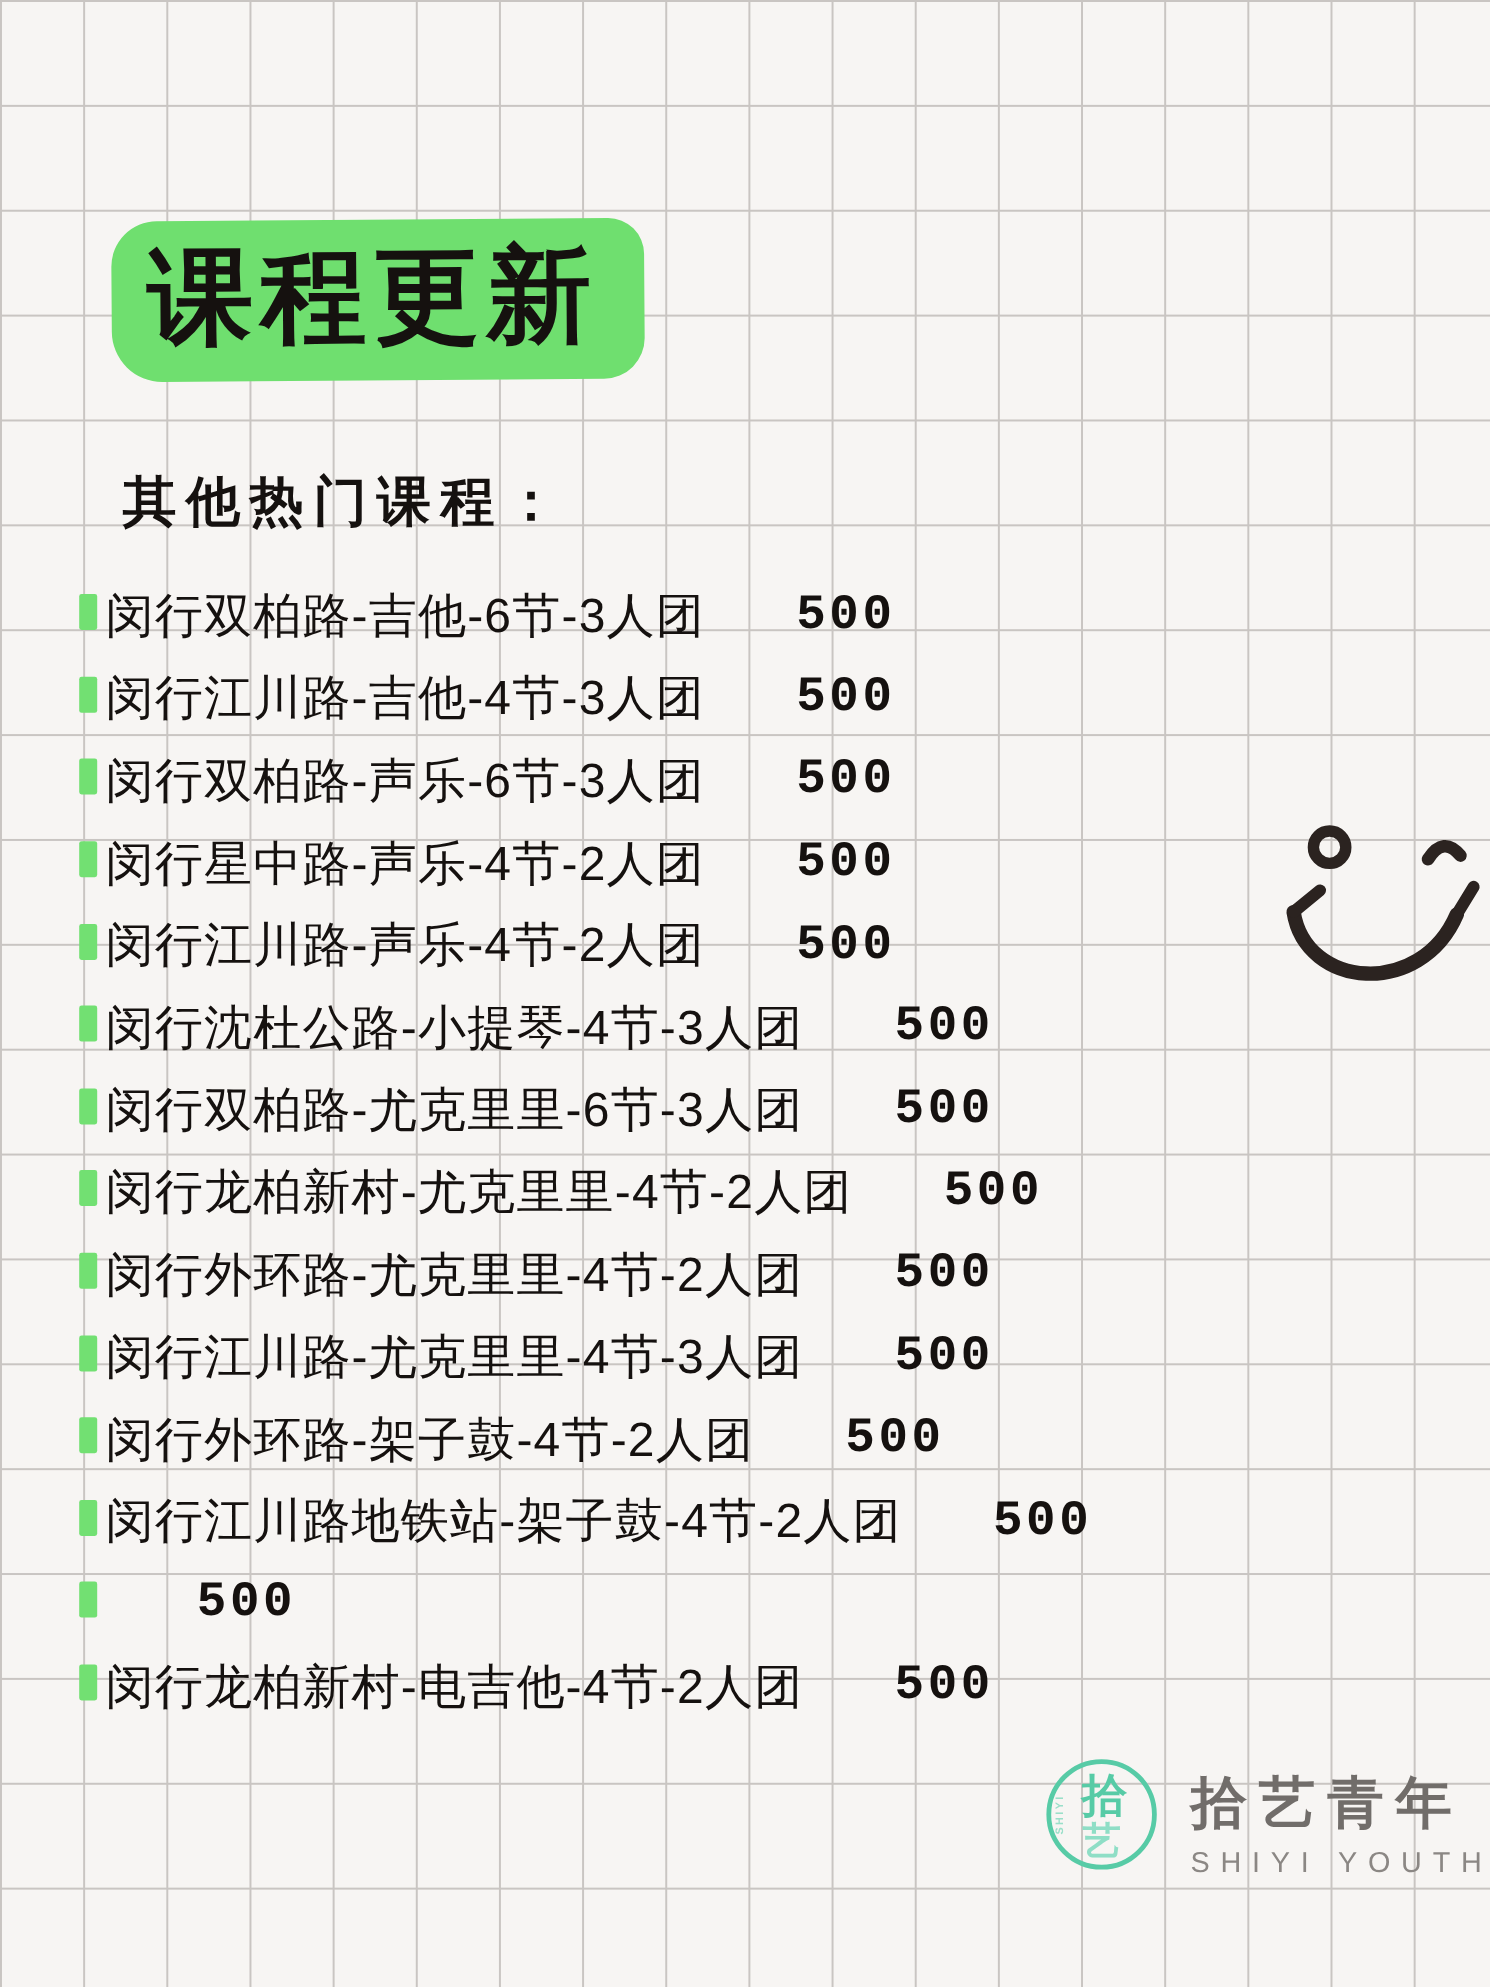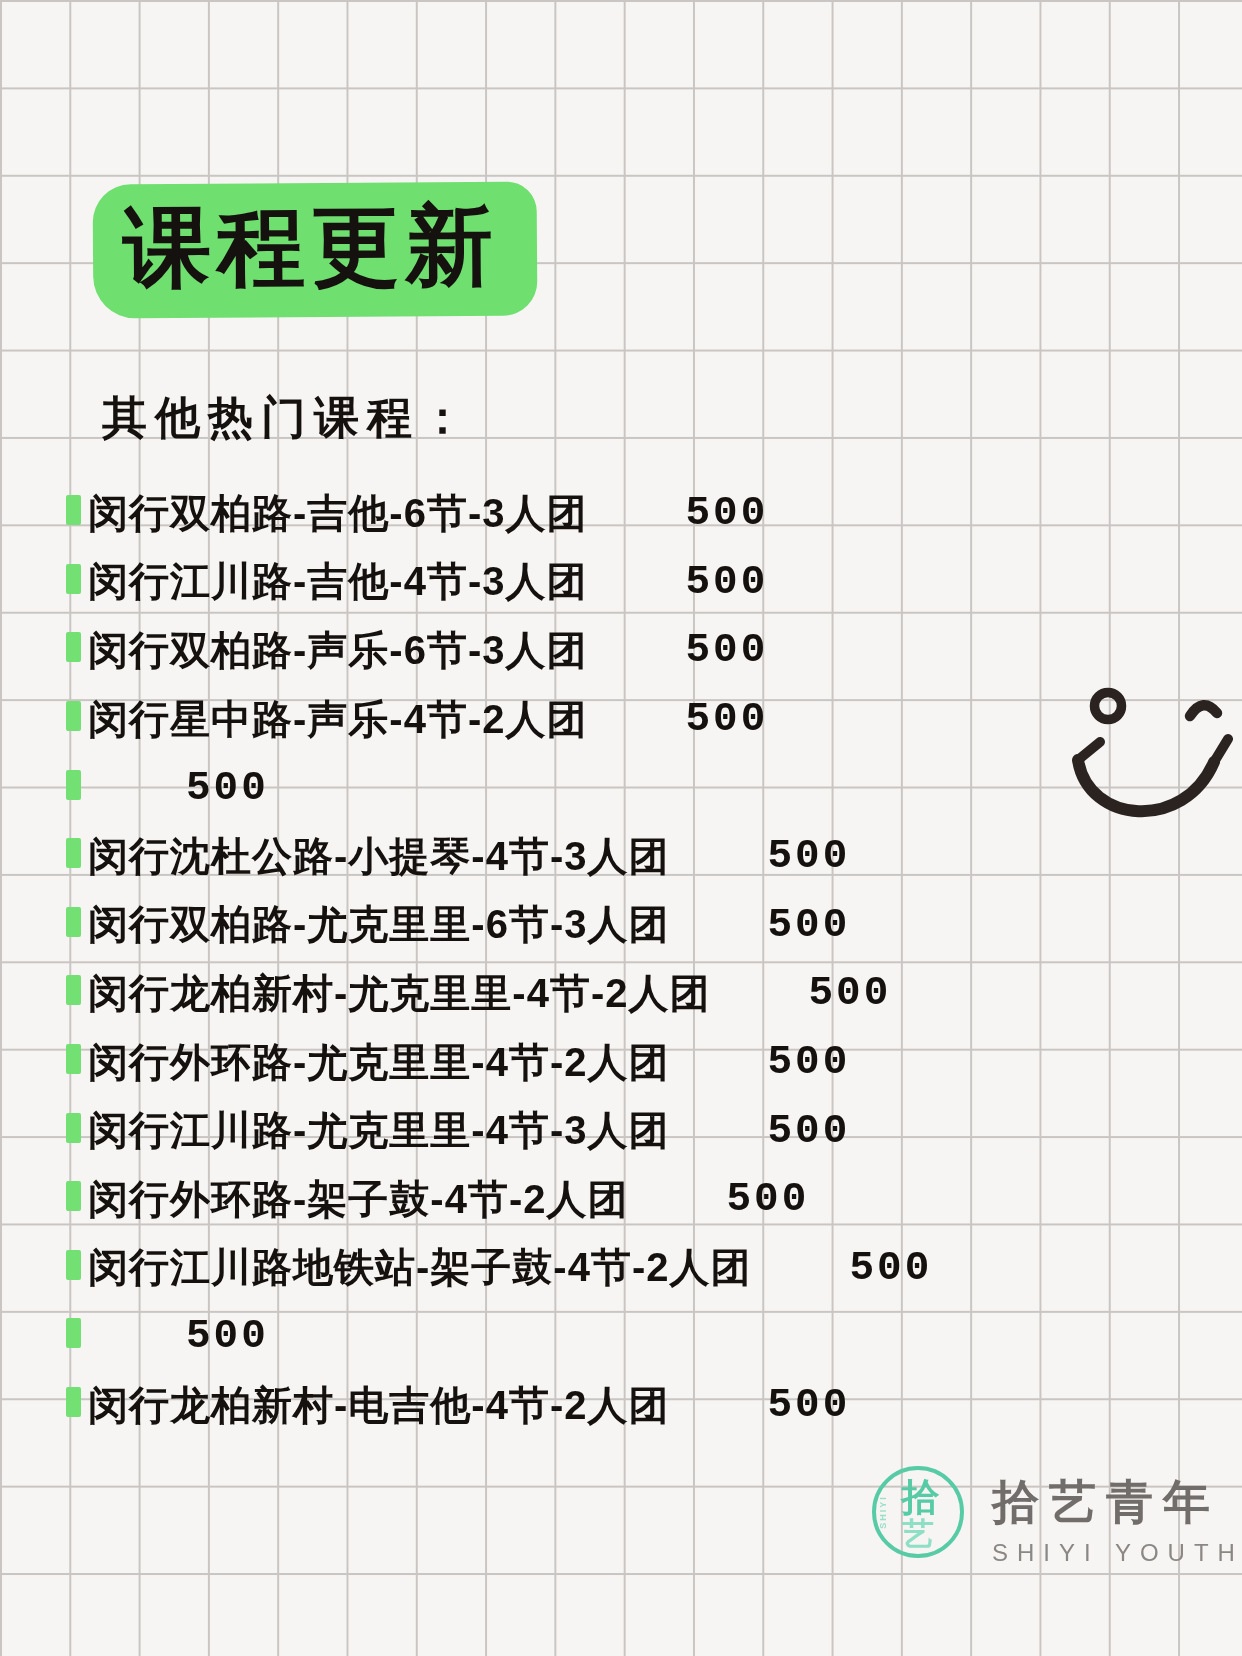--- a/index.html
+++ b/index.html
@@ -39,25 +39,25 @@
     display:flex;flex-direction:column;
   }
   .course-row{
     height:68.6px;display:flex;align-items:center;white-space:nowrap;
   }
   .bullet{
     flex:0 0 auto;width:15px;height:30px;border-radius:2px;
     background:#72e072;margin-right:7px;position:relative;top:-3px;
   }
   .course-label{
-    font-size:40px;font-weight:700;color:#15110f;letter-spacing:1px;
+    font-size:40px;font-weight:400;color:#15110f;letter-spacing:1px;
   }
   .course-price{
     font-size:41px;font-weight:800;color:#15110f;
-    margin-left:98px;letter-spacing:3px;
+    margin-left:76px;letter-spacing:3px;
     font-family:"Liberation Mono","DejaVu Sans Mono",monospace;
   }
   .smiley{position:absolute;left:1056px;top:676px;}
   .logo{
     position:absolute;left:872px;top:1466px;
     display:flex;align-items:flex-start;
   }
   .seal{
     position:relative;width:92px;height:92px;flex:0 0 auto;
     border:4px solid #57cba6;border-radius:50%;
@@ -119,20 +119,21 @@
   </div>
 
   <div class="course-row">
     <span class="bullet"></span>
     <span class="course-label">闵行星中路-声乐-4节-2人团</span>
     <span class="course-price">500</span>
   </div>
 
   <div class="course-row">
     <span class="bullet"></span>
+    <span class="course-label">闵行江川路-声乐-4节-2人团</span>
     <span class="course-price">500</span>
   </div>
 
   <div class="course-row">
     <span class="bullet"></span>
     <span class="course-label">闵行沈杜公路-小提琴-4节-3人团</span>
     <span class="course-price">500</span>
   </div>
 
   <div class="course-row">

